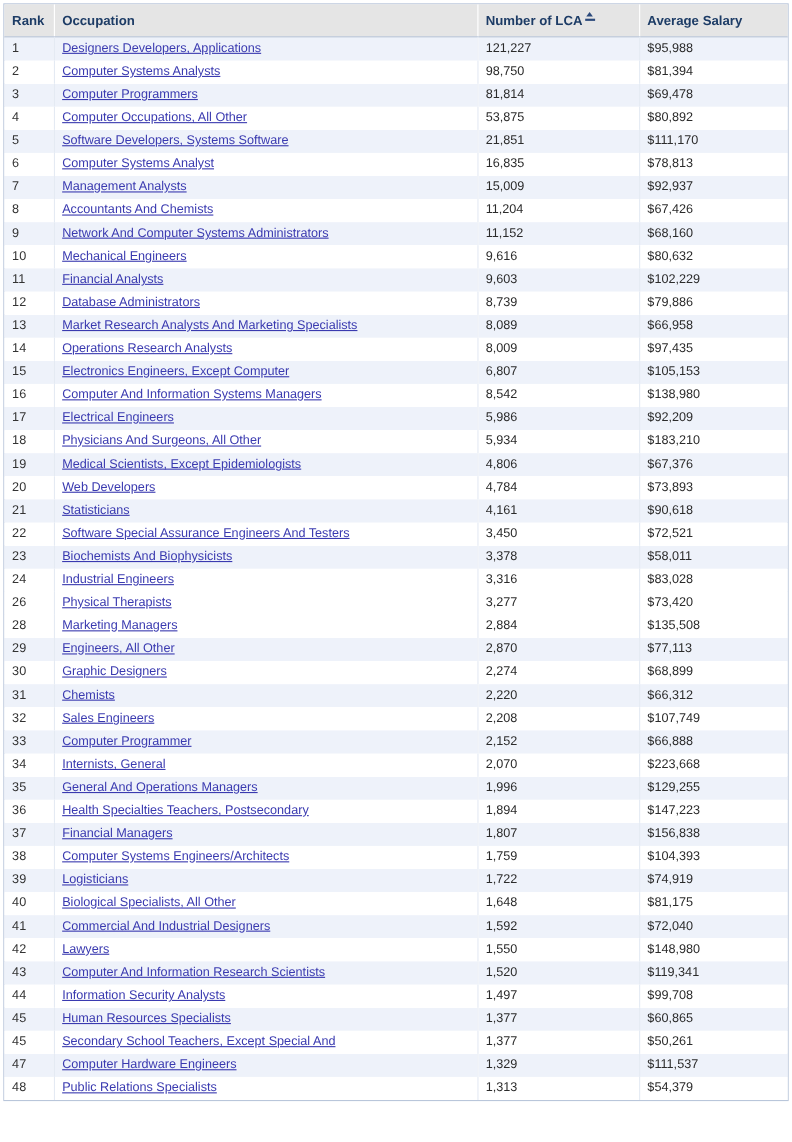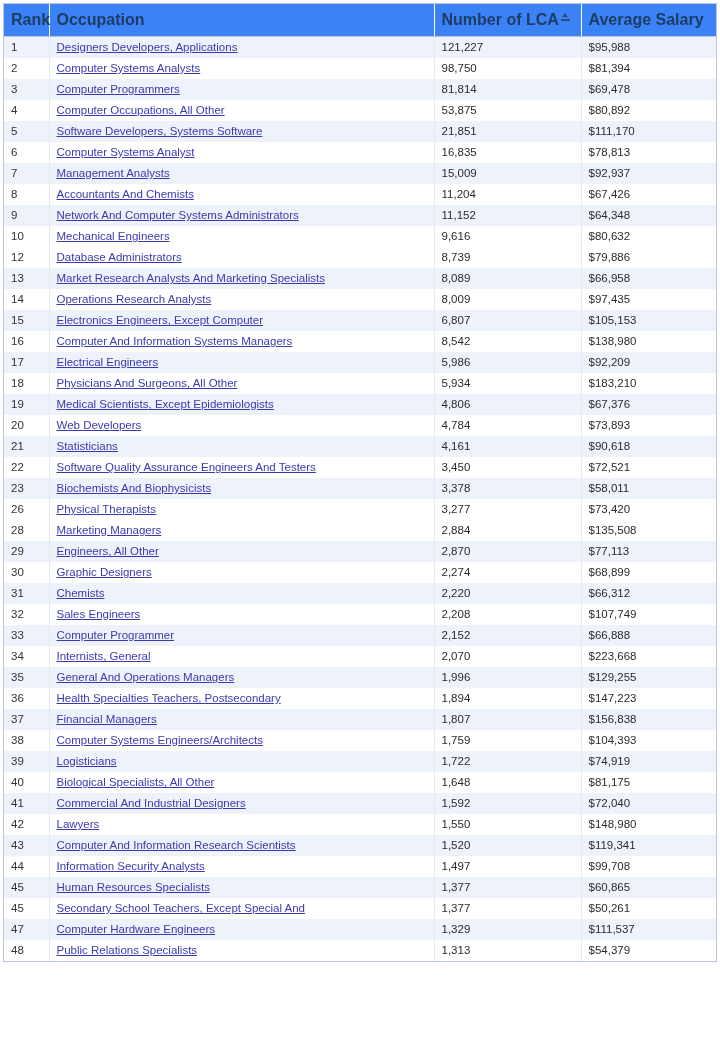--- a/index.html
+++ b/index.html
@@ -25,24 +25,24 @@
 
   table.lca-table {
     width: 100%;
     border-collapse: collapse;
     table-layout: fixed;
     font-size: 11.5px;
     color: #2b2b2b;
   }
 
   table.lca-table thead th {
-    background: #3b82f6;
+    background: #e5e5e5;
     color: #1d3c66;
     font-weight: bold;
-    font-size: 16px;
+    font-size: 12px;
     text-align: left;
     padding: 7px 6px 7px 7px;
     border-right: 1px solid #ffffff;
     border-bottom: 1px solid #b9c6da;
     white-space: nowrap;
     vertical-align: middle;
   }
   table.lca-table thead th:last-child { border-right: none; }
 
   .col-rank   { width: 45px; }
@@ -166,28 +166,34 @@
         <tr class="even">
           <td class="cell-rank">8</td>
           <td class="cell-occ"><a class="occ-link" href="#">Accountants And Chemists</a></td>
           <td class="cell-num">11,204</td>
           <td class="cell-sal">$67,426</td>
         </tr>
         <tr class="odd">
           <td class="cell-rank">9</td>
           <td class="cell-occ"><a class="occ-link" href="#">Network And Computer Systems Administrators</a></td>
           <td class="cell-num">11,152</td>
-          <td class="cell-sal">$64,348</td>
+          <td class="cell-sal">$68,160</td>
         </tr>
         <tr class="even">
           <td class="cell-rank">10</td>
           <td class="cell-occ"><a class="occ-link" href="#">Mechanical Engineers</a></td>
           <td class="cell-num">9,616</td>
           <td class="cell-sal">$80,632</td>
         </tr>
+        <tr class="odd">
+          <td class="cell-rank">11</td>
+          <td class="cell-occ"><a class="occ-link" href="#">Financial Analysts</a></td>
+          <td class="cell-num">9,603</td>
+          <td class="cell-sal">$102,229</td>
+        </tr>
         <tr class="even">
           <td class="cell-rank">12</td>
           <td class="cell-occ"><a class="occ-link" href="#">Database Administrators</a></td>
           <td class="cell-num">8,739</td>
           <td class="cell-sal">$79,886</td>
         </tr>
         <tr class="odd">
           <td class="cell-rank">13</td>
           <td class="cell-occ"><a class="occ-link" href="#">Market Research Analysts And Marketing Specialists</a></td>
           <td class="cell-num">8,089</td>
@@ -236,31 +242,37 @@
           <td class="cell-sal">$73,893</td>
         </tr>
         <tr class="odd">
           <td class="cell-rank">21</td>
           <td class="cell-occ"><a class="occ-link" href="#">Statisticians</a></td>
           <td class="cell-num">4,161</td>
           <td class="cell-sal">$90,618</td>
         </tr>
         <tr class="even">
           <td class="cell-rank">22</td>
-          <td class="cell-occ"><a class="occ-link" href="#">Software Quality Assurance Engineers And Testers</a></td>
+          <td class="cell-occ"><a class="occ-link" href="#">Software Special Assurance Engineers And Testers</a></td>
           <td class="cell-num">3,450</td>
           <td class="cell-sal">$72,521</td>
         </tr>
         <tr class="odd">
           <td class="cell-rank">23</td>
           <td class="cell-occ"><a class="occ-link" href="#">Biochemists And Biophysicists</a></td>
           <td class="cell-num">3,378</td>
           <td class="cell-sal">$58,011</td>
         </tr>
         <tr class="even">
+          <td class="cell-rank">24</td>
+          <td class="cell-occ"><a class="occ-link" href="#">Industrial Engineers</a></td>
+          <td class="cell-num">3,316</td>
+          <td class="cell-sal">$83,028</td>
+        </tr>
+        <tr class="even">
           <td class="cell-rank">26</td>
           <td class="cell-occ"><a class="occ-link" href="#">Physical Therapists</a></td>
           <td class="cell-num">3,277</td>
           <td class="cell-sal">$73,420</td>
         </tr>
         <tr class="even">
           <td class="cell-rank">28</td>
           <td class="cell-occ"><a class="occ-link" href="#">Marketing Managers</a></td>
           <td class="cell-num">2,884</td>
           <td class="cell-sal">$135,508</td>

